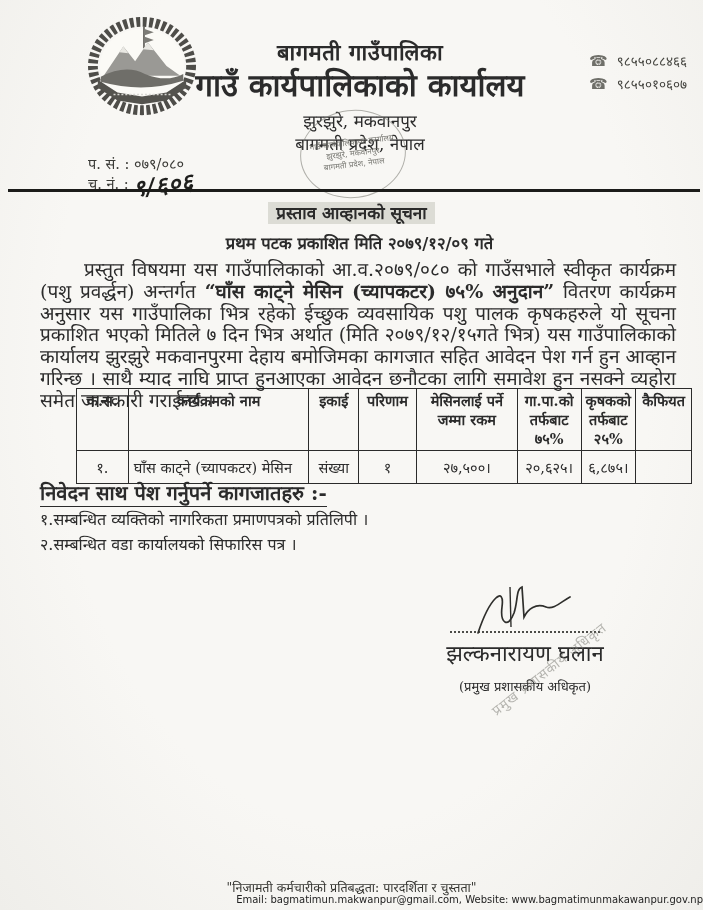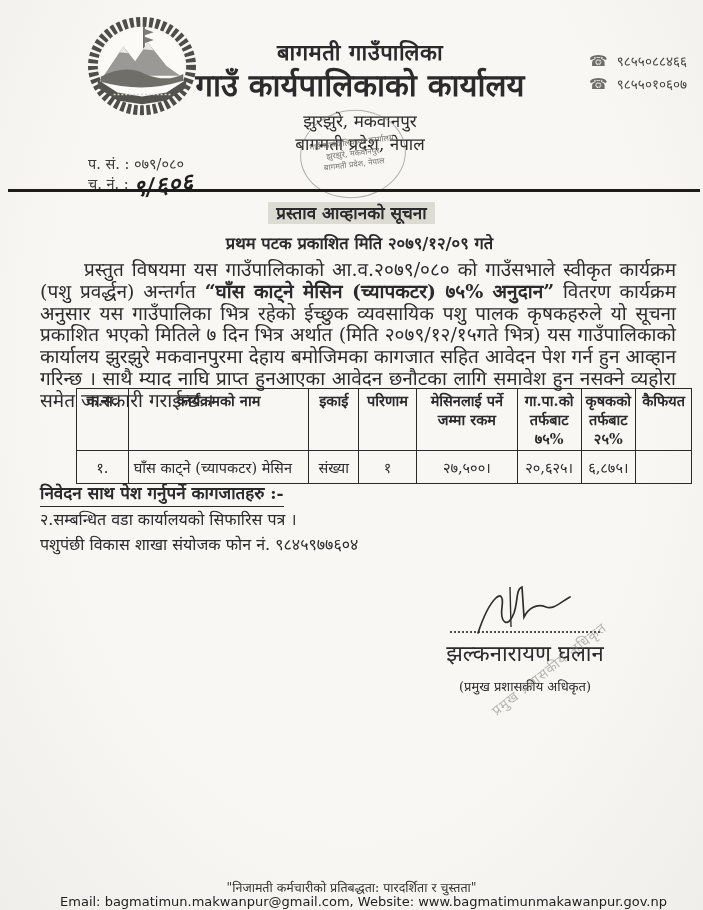--- a/index.html
+++ b/index.html
@@ -44,38 +44,38 @@
   }
   .body-par b { font-weight:700; }
   
   table.notice { position:absolute; left:76px; top:388px; width:616px; border-collapse:collapse; }
   table.notice th, table.notice td { border:1.7px solid #2b2b2b; padding:2px 4px; font-size:14.5px; }
   table.notice th { font-weight:600; vertical-align:top; text-align:center; line-height:19px; height:57px; }
   table.notice td { text-align:center; height:33px; }
   table.notice td.left { text-align:left; padding-left:5px; }
   
   .docs { position:absolute; left:40px; top:481px; font-size:16px; line-height:25px; }
-  .docs-heading { font-weight:700; font-size:17px; border-bottom:1.6px solid #2b2b2b; display:inline-block; padding-bottom:0px; }
+  .docs-heading { font-weight:700; font-size:20px; border-bottom:1.6px solid #2b2b2b; display:inline-block; padding-bottom:0px; }
   .info-heading { font-weight:700; font-size:16.5px; margin-top:1px; }
   
   .sig { position:absolute; left:402px; top:583px; width:246px; text-align:center; }
   .sig-scribble { display:block; margin:0 auto -8px auto; }
   .sig-dots { width:150px; margin:0 auto; border-bottom:2px dotted #4c4c48; }
   .sig-name { font-size:22px; margin-top:4px; }
   .sig-post { font-size:13px; margin-top:10px; }
   .stamp-diag {
     position:absolute; left:488px; top:705px; transform:rotate(-38deg);
     transform-origin:left top; font-size:13.5px; letter-spacing:1px;
     color:rgba(124,124,117,.55); white-space:nowrap;
   }
   
   .footer-quote { position:absolute; top:879px; left:0; width:100%; text-align:center; font-size:12.5px; color:#33332f; }
   .footer-contact {
-    position:absolute; top:894px; left:0; width:100%; text-align:center;
-    font-size:13px; color:#222; font-family:"DejaVu Sans","Liberation Sans",sans-serif;padding-left:24px;
+    position:absolute; top:894px; left:0; width:100%; text-align:right;
+    font-size:10px; color:#222; font-family:"DejaVu Sans","Liberation Sans",sans-serif;padding-left:24px;
   }
 </style>
 </head>
 <body>
 
 <div class="page">
 
   <svg class="logo" viewBox="0 0 110 104" xmlns="http://www.w3.org/2000/svg">
     <ellipse cx="55" cy="50" rx="50" ry="45" fill="none" stroke="#4e4d49" stroke-width="10" stroke-dasharray="4 2.6"></ellipse>
     <ellipse cx="55" cy="50" rx="43" ry="38" fill="#fbfaf6"></ellipse>
@@ -162,22 +162,22 @@
       <td>२७,५००।</td>
       <td>२०,६२५।</td>
       <td>६,८७५।</td>
       <td></td>
     </tr>
   </tbody>
     </table>
 
   <div class="docs">
     <div class="docs-heading">निवेदन साथ पेश गर्नुपर्ने कागजातहरु :-</div>
+    <div>१.सम्बन्धित व्यक्तिको नागरिकता प्रमाणपत्रको प्रतिलिपी ।</div>
     <div>२.सम्बन्धित वडा कार्यालयको सिफारिस पत्र ।</div>
-    <div>पशुपंछी विकास शाखा संयोजक  फोन नं. ९८४५९७७६०४</div>
   </div>
 
   <div class="sig">
     <svg class="sig-scribble" width="150" height="56" viewBox="0 0 150 56" xmlns="http://www.w3.org/2000/svg">
       <path d="M28 50 C 40 14, 55 2, 52 24 C 50 40, 58 46, 64 30 C 68 18, 66 6, 72 4 L 74 34 C 78 26, 86 20, 96 24 C 104 27, 112 18, 120 14" fill="none" stroke="#2f2f2c" stroke-width="1.7" stroke-linecap="round"></path>
       <path d="M60 4 L61 44" fill="none" stroke="#2f2f2c" stroke-width="1.4"></path>
     </svg>
     <div class="sig-dots"></div>
     <div class="sig-name">झल्कनारायण घलान</div>
     <div class="sig-post">(प्रमुख प्रशासकीय अधिकृत)</div>

